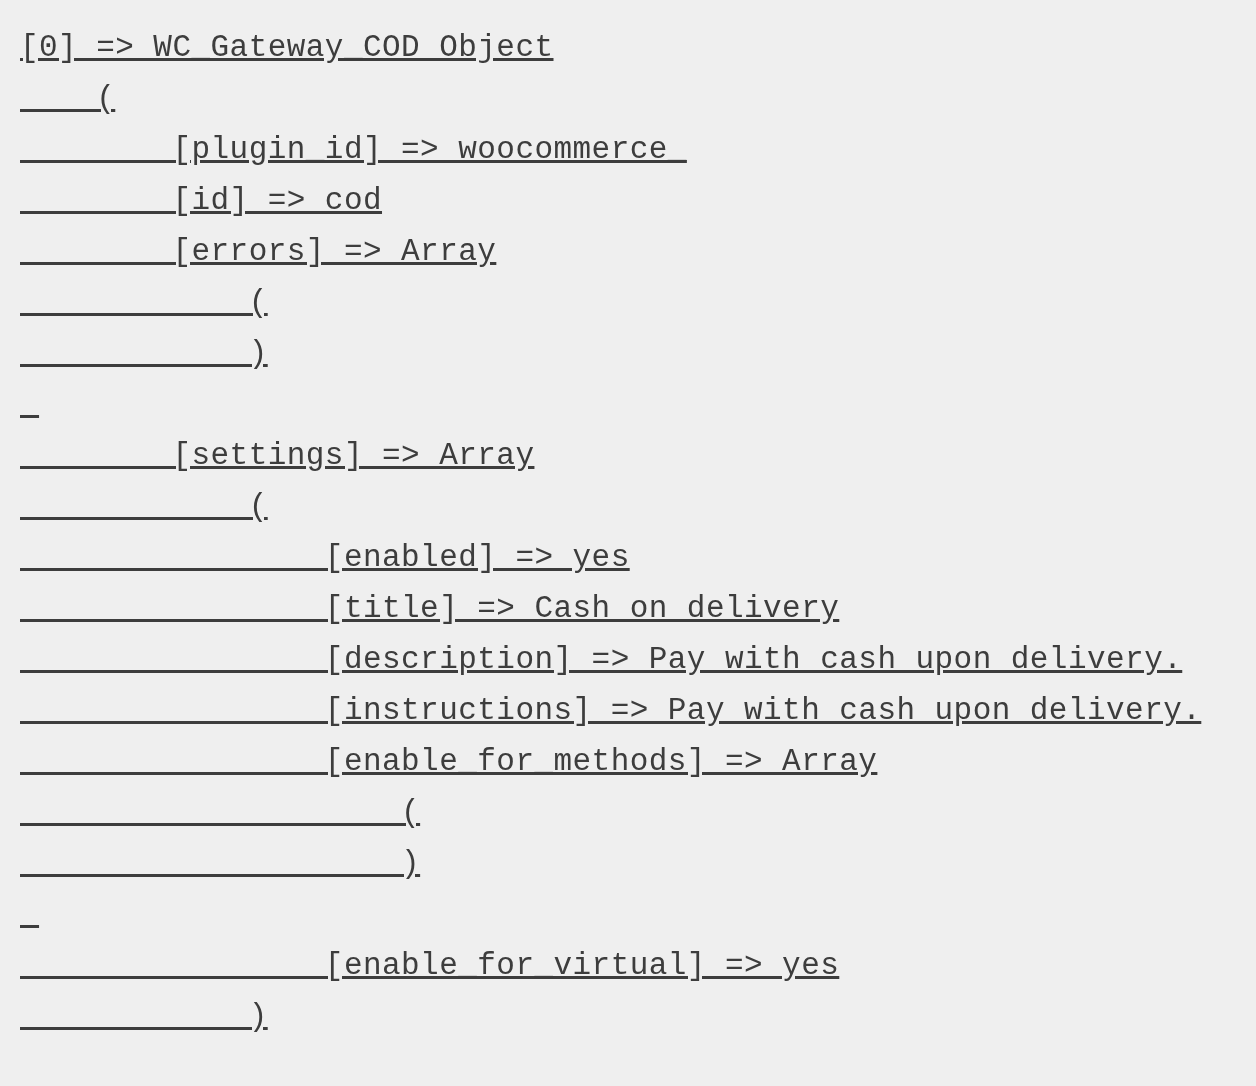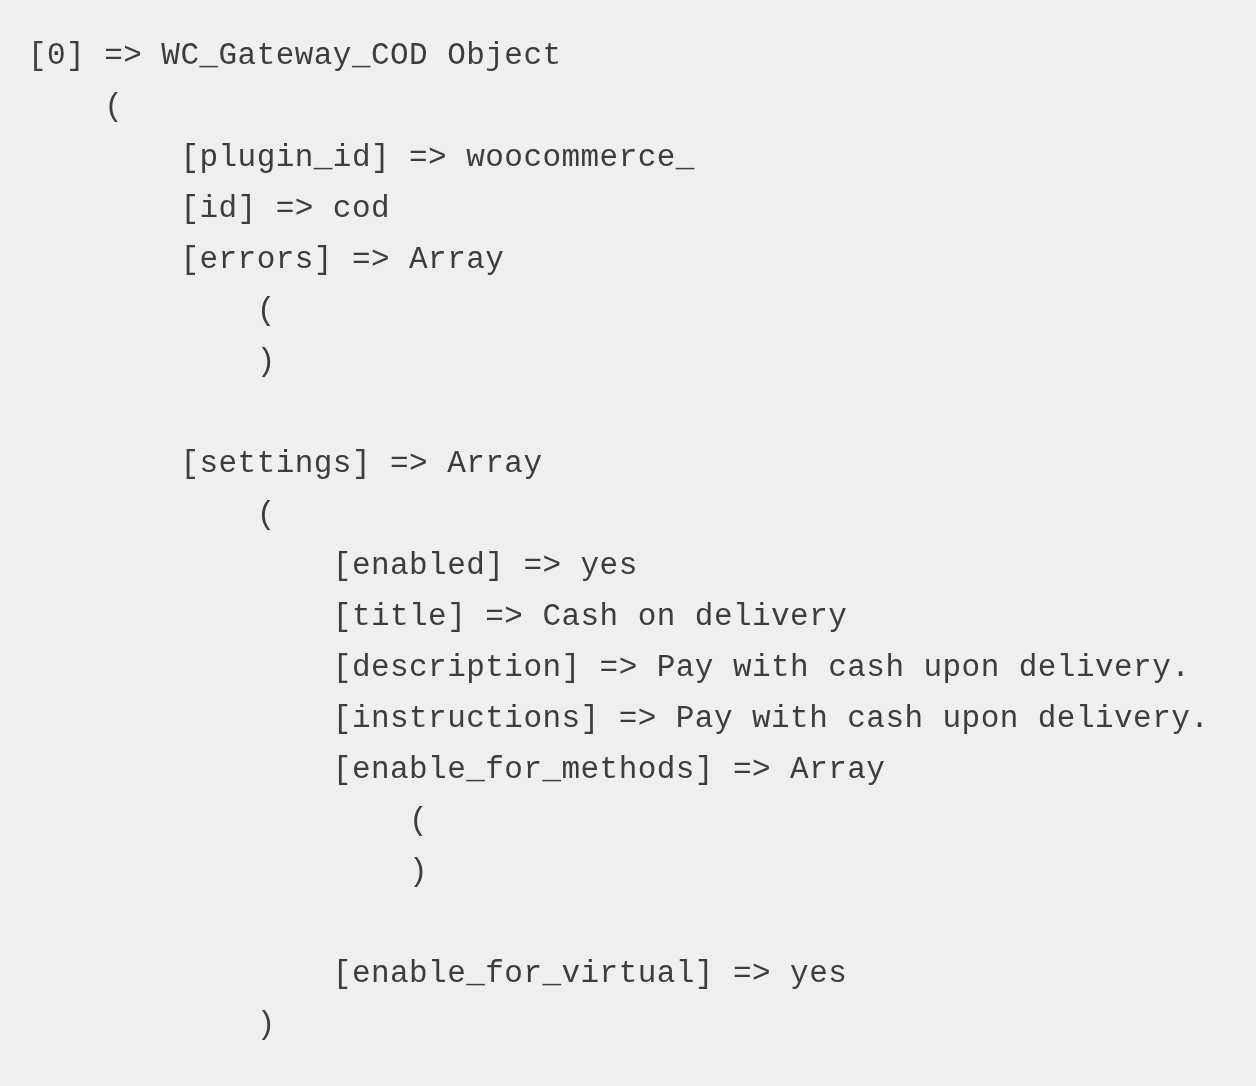--- a/index.html
+++ b/index.html
@@ -20,28 +20,29 @@
     width: 1256px;
     height: 1086px;
     background: #efefef;
     padding: 0;
     box-sizing: border-box;
   }
   .code-block {
     position: absolute;
     left: 20px;
     top: 22px;
-    margin: 8px;
+    margin: 0;
     padding: 0;
     font-family: "Liberation Mono", "DejaVu Sans Mono", monospace;
     font-size: 31px;
     line-height: 51px;
     letter-spacing: 0.45px;
     color: #3d3d3d;
     white-space: pre;
+    text-decoration: underline;
     -webkit-font-smoothing: antialiased;
   }
   .code-line {
     display: block;
     height: 51px;
     white-space: pre;
   }
   .code-line.blank {
     color: transparent;
   }

